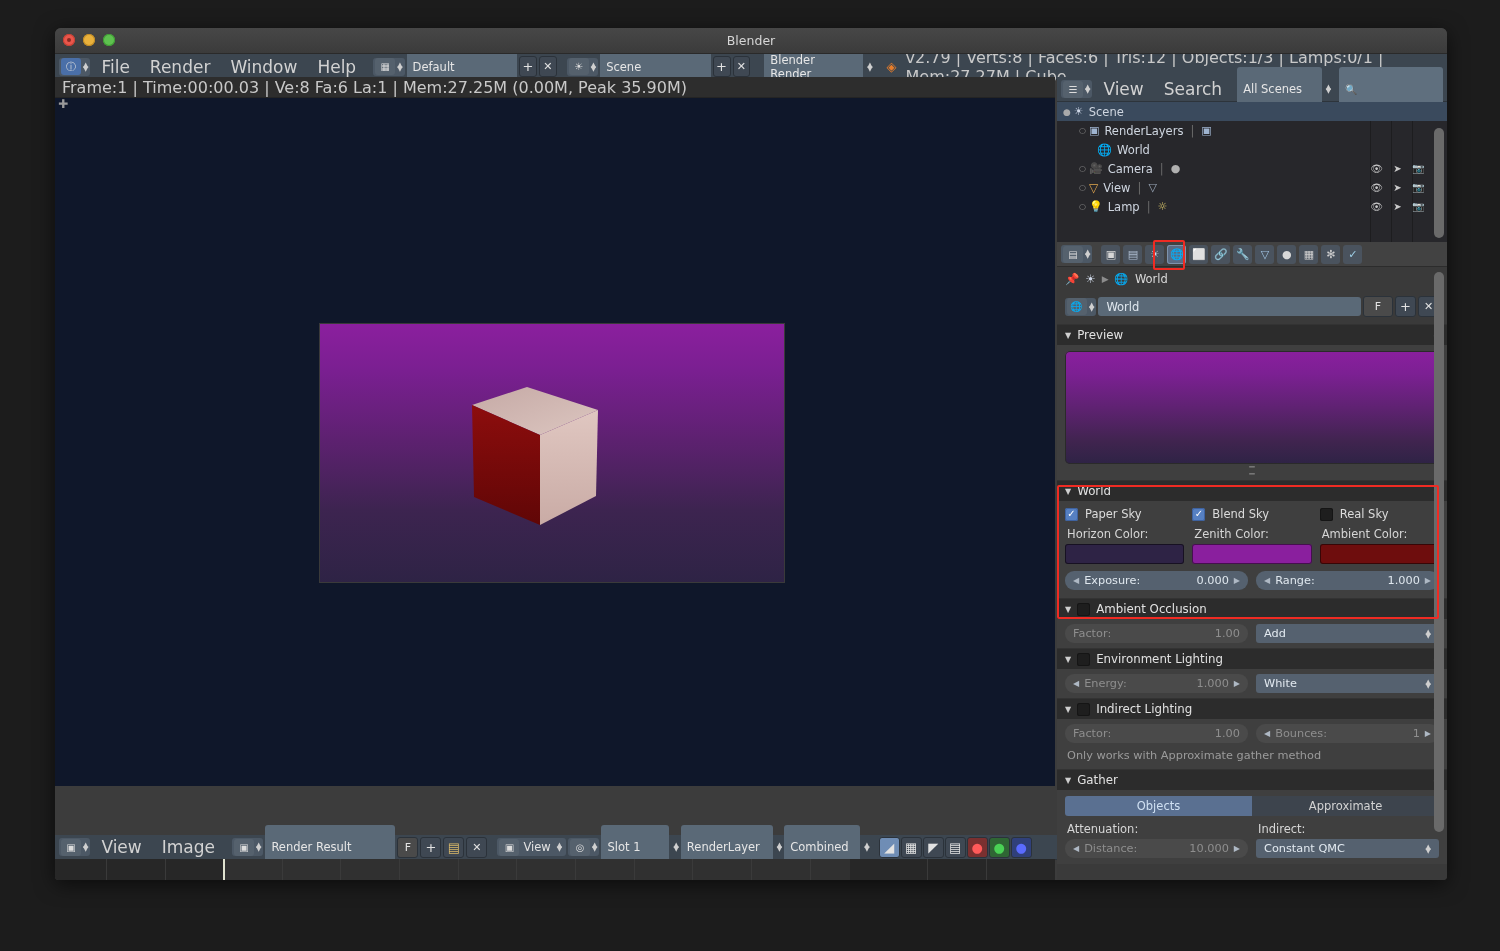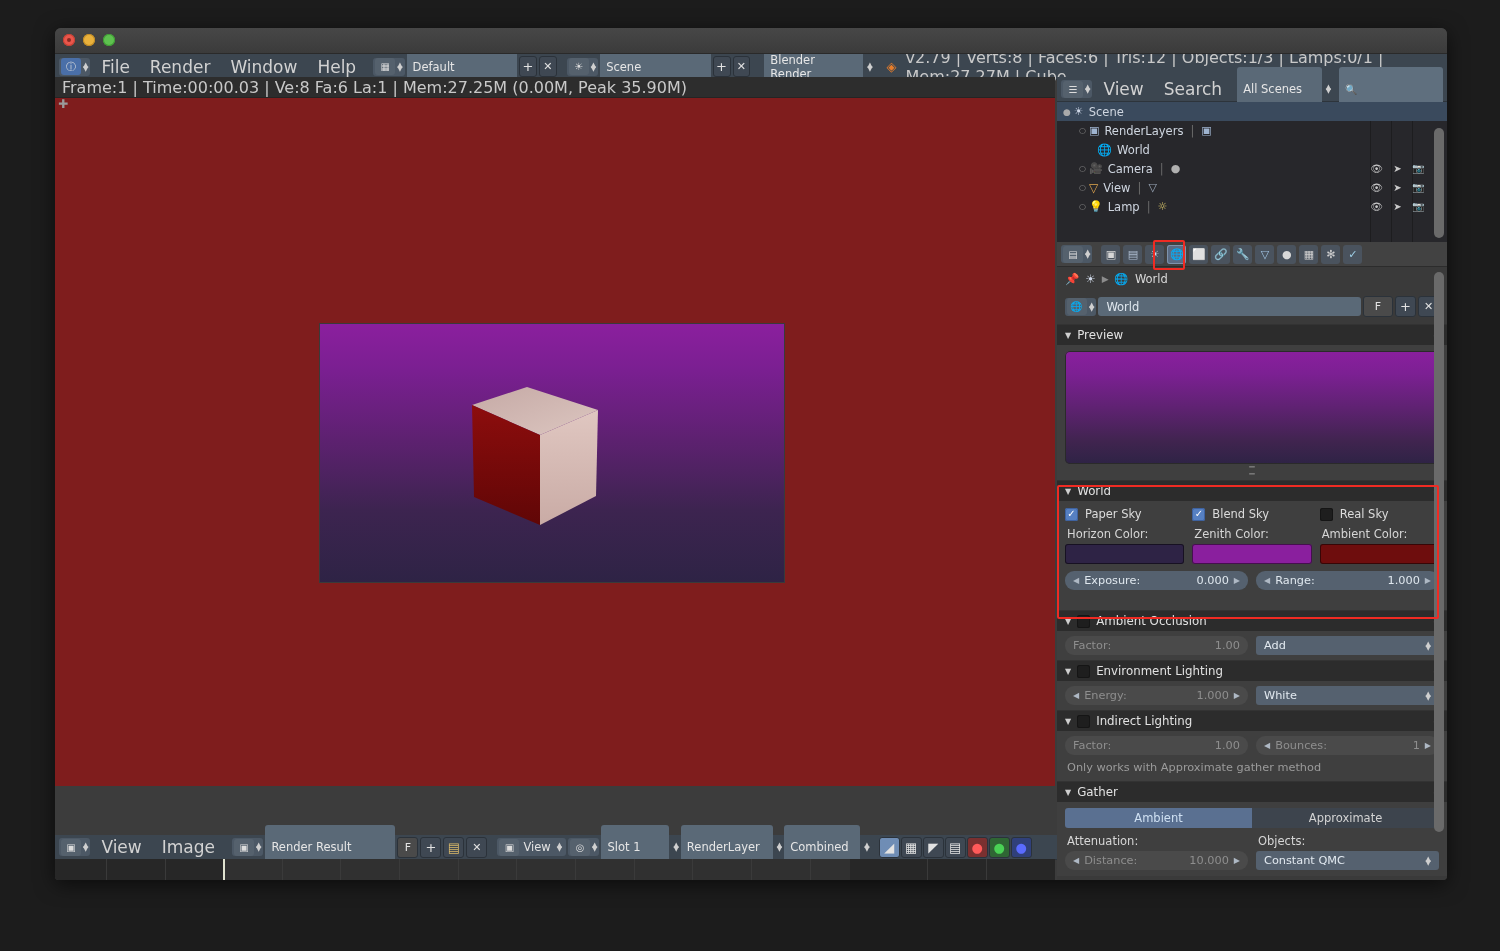--- a/index.html
+++ b/index.html
@@ -27,21 +27,21 @@
        justify-content:center;font-size:10px;color:#dcdcdc;}
   .spin{display:inline-flex;flex-direction:column;line-height:4px;font-size:7px;color:#cfcfcf;margin-left:2px;}
   .iconbtn{display:flex;align-items:center;background:#4c5865;border-radius:3px;height:18px;padding:0 2px;}
   .field{background:#5a6977;border-radius:3px;height:18px;display:flex;align-items:center;
          padding:13px 6px;font-size:11.5px;color:#e6e6e6;}
   .sqbtn{width:19px;height:19px;background:#3f4853;border:1px solid #2b323a;border-radius:3px;
          display:flex;align-items:center;justify-content:center;color:#e2e2e2;font-size:13px;}
   .statline{font-size:16px;color:#c9c9c9;}
 
   
-  .imgarea{position:absolute;left:0;top:49px;width:1000px;height:709px;background:#7f1d1d;}
+  .imgarea{position:absolute;left:0;top:49px;width:1000px;height:709px;background:#0f172a;}
   .infoline{height:20px;background:#2d2d2d;display:flex;align-items:center;padding-left:7px;
             border-bottom:1px solid #242424;}
   .plus-handle{position:absolute;left:2px;top:21px;width:12px;height:12px;color:#9a9a9a;font-size:12px;
                line-height:12px;text-align:center;}
   .render{position:absolute;left:265px;top:247px;width:464px;height:258px;
           background:linear-gradient(180deg,#8b1f9e 0%,#7a1f91 18%,#5d2170 45%,#3d2450 72%,#2e2345 100%);
           box-shadow:0 0 0 1px #3a3a3a;}
   .cube{position:absolute;left:150px;top:63px;width:130px;height:140px;}
 
   
@@ -70,21 +70,21 @@
           justify-content:center;font-size:11px;position:relative;}
   .tabico.on{background:#5a6c85;box-shadow:inset 0 0 0 1px #7e93ad;}
   .crumb{height:24px;display:flex;align-items:center;gap:6px;padding:0 8px;font-size:11.5px;color:#d8d8d8;background:#3a3a3a;}
   .idrow{display:flex;align-items:center;gap:2px;padding:5px 8px 7px 8px;}
   .idname{flex:1;background:#5a6977;height:19px;border-radius:3px;display:flex;align-items:center;
           padding:0 8px;font-size:11.5px;color:#dfe7ee;}
   .panel-hdr{height:20px;background:#2c2c2c;display:flex;align-items:center;gap:6px;padding:0 8px;
              font-size:11.8px;color:#e2e2e2;border-top:1px solid #333;}
   .tri{font-size:8px;color:#cfcfcf;}
   .grip{margin-left:auto;color:#6f6f6f;font-size:10px;letter-spacing:-1px;}
-  .panel-body{background:#3f3f3f;padding:6px 8px 20px 8px;}
+  .panel-body{background:#3f3f3f;padding:6px 8px 8px 8px;}
   .cbx{width:13px;height:13px;border-radius:2.5px;background:#1e1e1e;box-shadow:inset 0 0 0 1px #151515;
        display:inline-flex;align-items:center;justify-content:center;}
   .cbx.on{background:#5680c2;box-shadow:inset 0 0 0 1px #3e62a0;}
   .cbx.on::after{content:"\2713";color:#fff;font-size:10px;line-height:10px;}
   .row3{display:flex;gap:8px;}
   .col3{flex:1;}
   .cklabel{font-size:11.5px;color:#dcdcdc;}
   .ctitle{font-size:11.5px;color:#d6d6d6;margin:6px 0 3px 2px;}
   .swatch{height:20px;border-radius:3px;box-shadow:inset 0 0 0 1px rgba(0,0,0,.5);}
   .numfield{flex:1;height:19px;border-radius:9px;background:#55616f;display:flex;align-items:center;
@@ -111,20 +111,21 @@
 
 <div id="app">
   <div class="win">
 
     <div class="titlebar">
       <div class="traffic">
         <div class="tl r"></div>
         <div class="tl y"></div>
         <div class="tl g"></div>
       </div>
+      <div class="wtitle">Blender</div>
     </div>
 
     <div class="hdr" style="height:25px;">
       <div class="iconbtn">
         <span class="ico" style="background:#4a6fa8;">ⓘ</span>
         <span class="spin">
             <span>▲</span>
             <span>▼</span>
           </span>
       </div>
@@ -548,29 +549,29 @@
         <div class="hint">Only works with Approximate gather method</div>
       </div>
 
       <div class="panel-hdr">
         <span class="tri">▼</span>
         <span>Gather</span>
         <span class="grip">━</span>
       </div>
       <div class="panel-body" style="padding:6px 8px;">
         <div class="seg">
-          <div class="a">Ambient</div>
+          <div class="a">Objects</div>
           <div class="b">Approximate</div>
         </div>
         <div style="display:flex;gap:8px;margin-top:6px;">
           <div class="col3">
               <div class="ctitle" style="margin:0 0 3px 2px;">Attenuation:</div>
             </div>
           <div class="col3">
-              <div class="ctitle" style="margin:0 0 3px 2px;">Objects:</div>
+              <div class="ctitle" style="margin:0 0 3px 2px;">Indirect:</div>
             </div>
         </div>
         <div style="display:flex;gap:8px;">
           <div class="numfield dim">
             <span class="ar">◀</span>
             <span style="margin-right:auto;margin-left:5px;">Distance:</span>
             <span>10.000</span>
             <span class="ar" style="margin-left:5px;">▶</span>
           </div>
           <div class="selfield">

